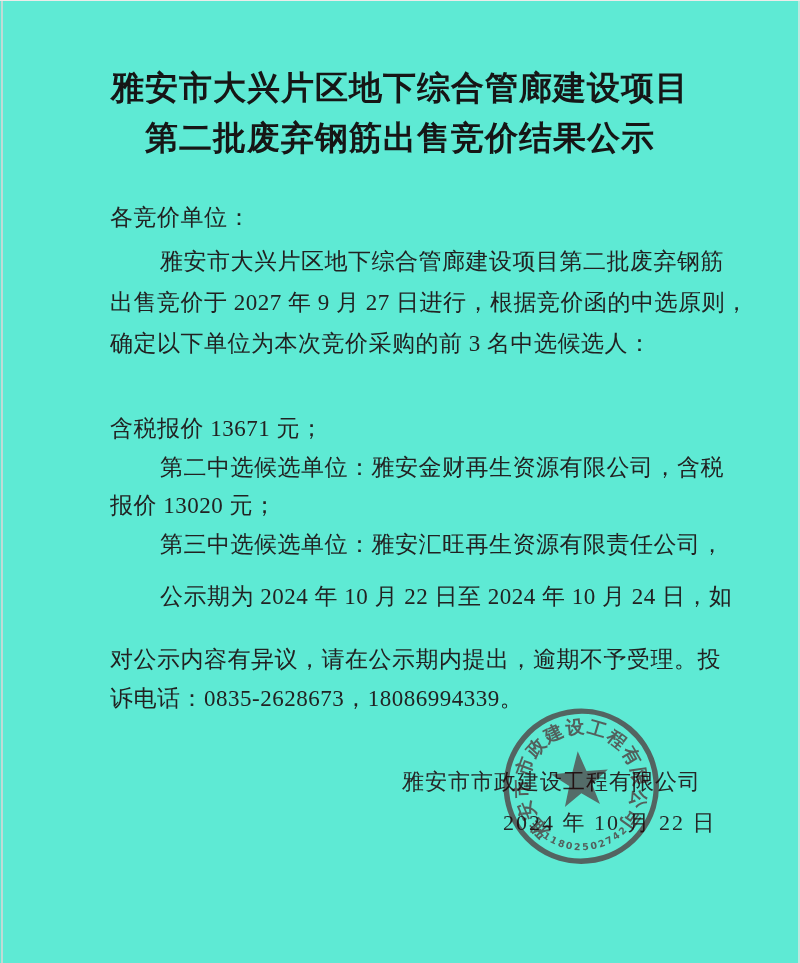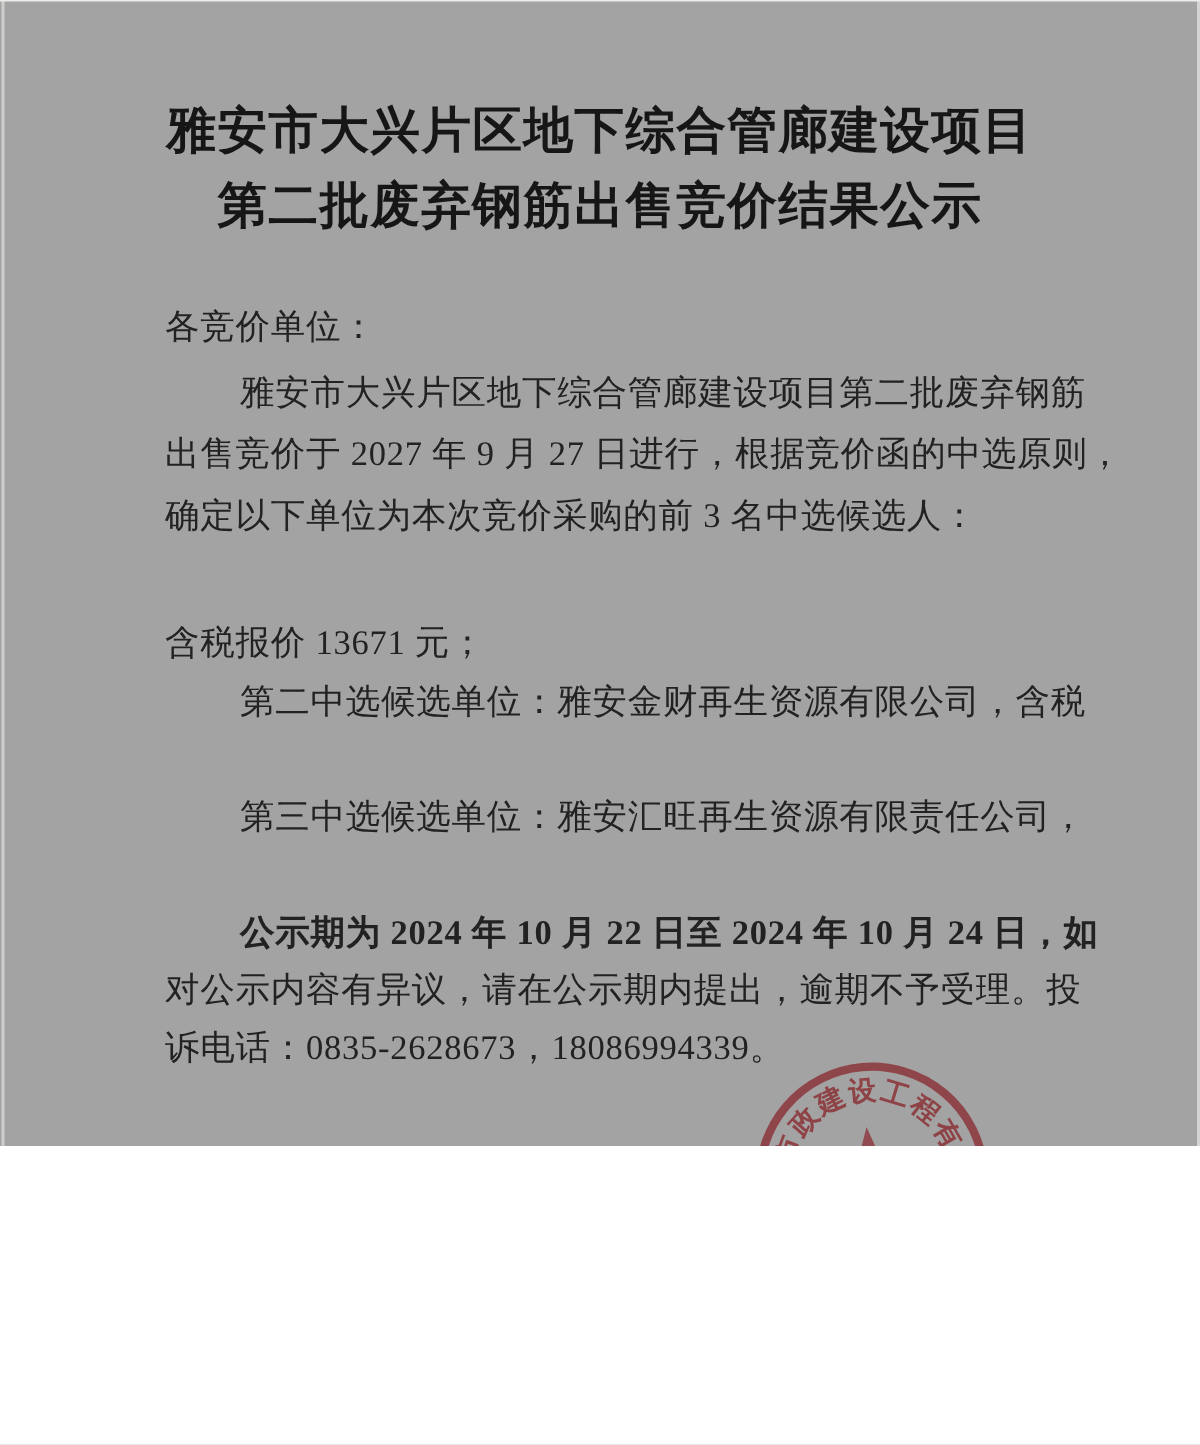--- a/index.html
+++ b/index.html
@@ -1,19 +1,19 @@
 <!DOCTYPE html>
 <html lang="zh"><head>
 <meta charset="utf-8">
 <style>
   html,body{margin:0;padding:0;background:#ffffff;}
   #page{
     position:relative;
-    width:800px;height:764px;
-    background:#a3a3a3;
+    width:800px;height:963px;
+    background:#5eead4;
     overflow:hidden;
     font-family:"Liberation Serif","DejaVu Serif",serif;
     color:#1e1e1e;
   }
   
   #page .edge-left{position:absolute;left:1px;top:0;width:2px;height:963px;background:#d7d7d4;opacity:.8;}
   #page .edge-right{position:absolute;right:0;top:0;width:2px;height:963px;background:#e8e8e5;opacity:.7;}
   #page .edge-top{position:absolute;left:0;top:0;width:800px;height:1px;background:#ececea;}
 
   .title-line{
@@ -41,21 +41,21 @@
   #greeting{top:203px;}
   #l0{top:247px;}
   #l1{top:288px;}
   #l2{top:329px;}
   #l3{top:376px;}
   #l4{top:414px;}
   #l5{top:453px;text-align:right;}
   #l6{top:491px;}
   #l7{top:530px;}
   #l8{top:568px;}
-  #l9{top:607px;font-weight:bold;}
+  #l9{top:582px;}
   #l10{top:645px;}
   #l11{top:684px;}
 
   .sig{
     position:absolute;
     font-size:22px;line-height:30px;
     letter-spacing:1px;
     white-space:nowrap;
     color:#262626;
   }
@@ -82,20 +82,21 @@
   <div id="title1" class="title-line">雅安市大兴片区地下综合管廊建设项目</div>
   <div id="title2" class="title-line">第二批废弃钢筋出售竞价结果公示</div>
 
   <div id="greeting" class="bl ind0">各竞价单位：</div>
 
   <div id="l0" class="bl ind2">雅安市大兴片区地下综合管廊建设项目第二批废弃钢筋</div>
   <div id="l1" class="bl ind0">出售竞价于 2027 年 9 月 27 日进行，根据竞价函的中选原则，</div>
   <div id="l2" class="bl ind0">确定以下单位为本次竞价采购的前 3 名中选候选人：</div>
   <div id="l4" class="bl ind0">含税报价 13671 元；</div>
   <div id="l5" class="bl ind2">第二中选候选单位：雅安金财再生资源有限公司，含税</div>
+  <div id="l6" class="bl ind0">报价 13020 元；</div>
   <div id="l7" class="bl ind2">第三中选候选单位：雅安汇旺再生资源有限责任公司，</div>
   <div id="l9" class="bl ind2">公示期为 2024 年 10 月 22 日至 2024 年 10 月 24 日，如</div>
   <div id="l10" class="bl ind0">对公示内容有异议，请在公示期内提出，逾期不予受理。投</div>
   <div id="l11" class="bl ind0">诉电话：0835-2628673，18086994339。</div>
 
   <div id="sig-company" class="sig">雅安市市政建设工程有限公司</div>
   <div id="sig-date" class="sig">2024 年 10 月 22 日</div>
 
   <svg id="seal" viewBox="0 0 186 186" xmlns="http://www.w3.org/2000/svg">
     <defs>

